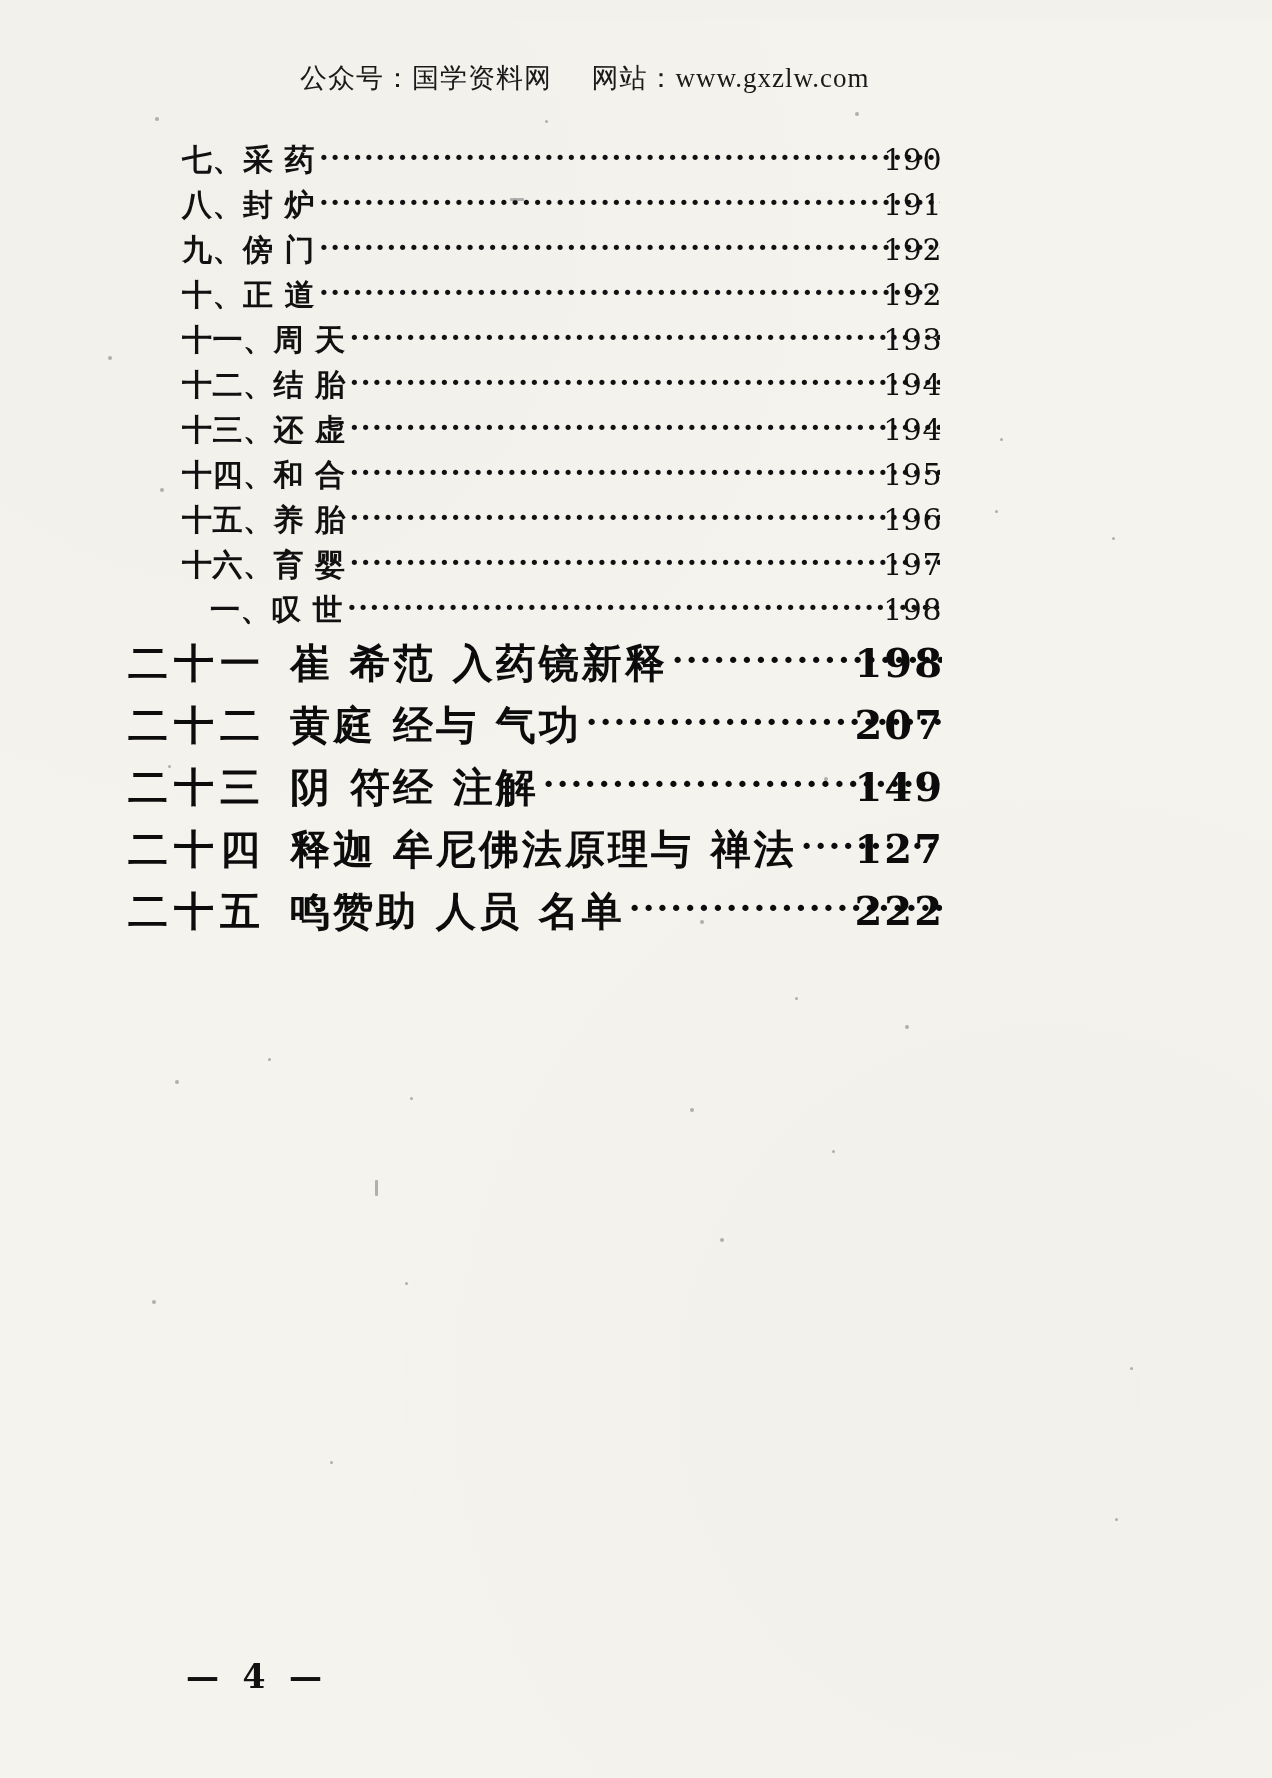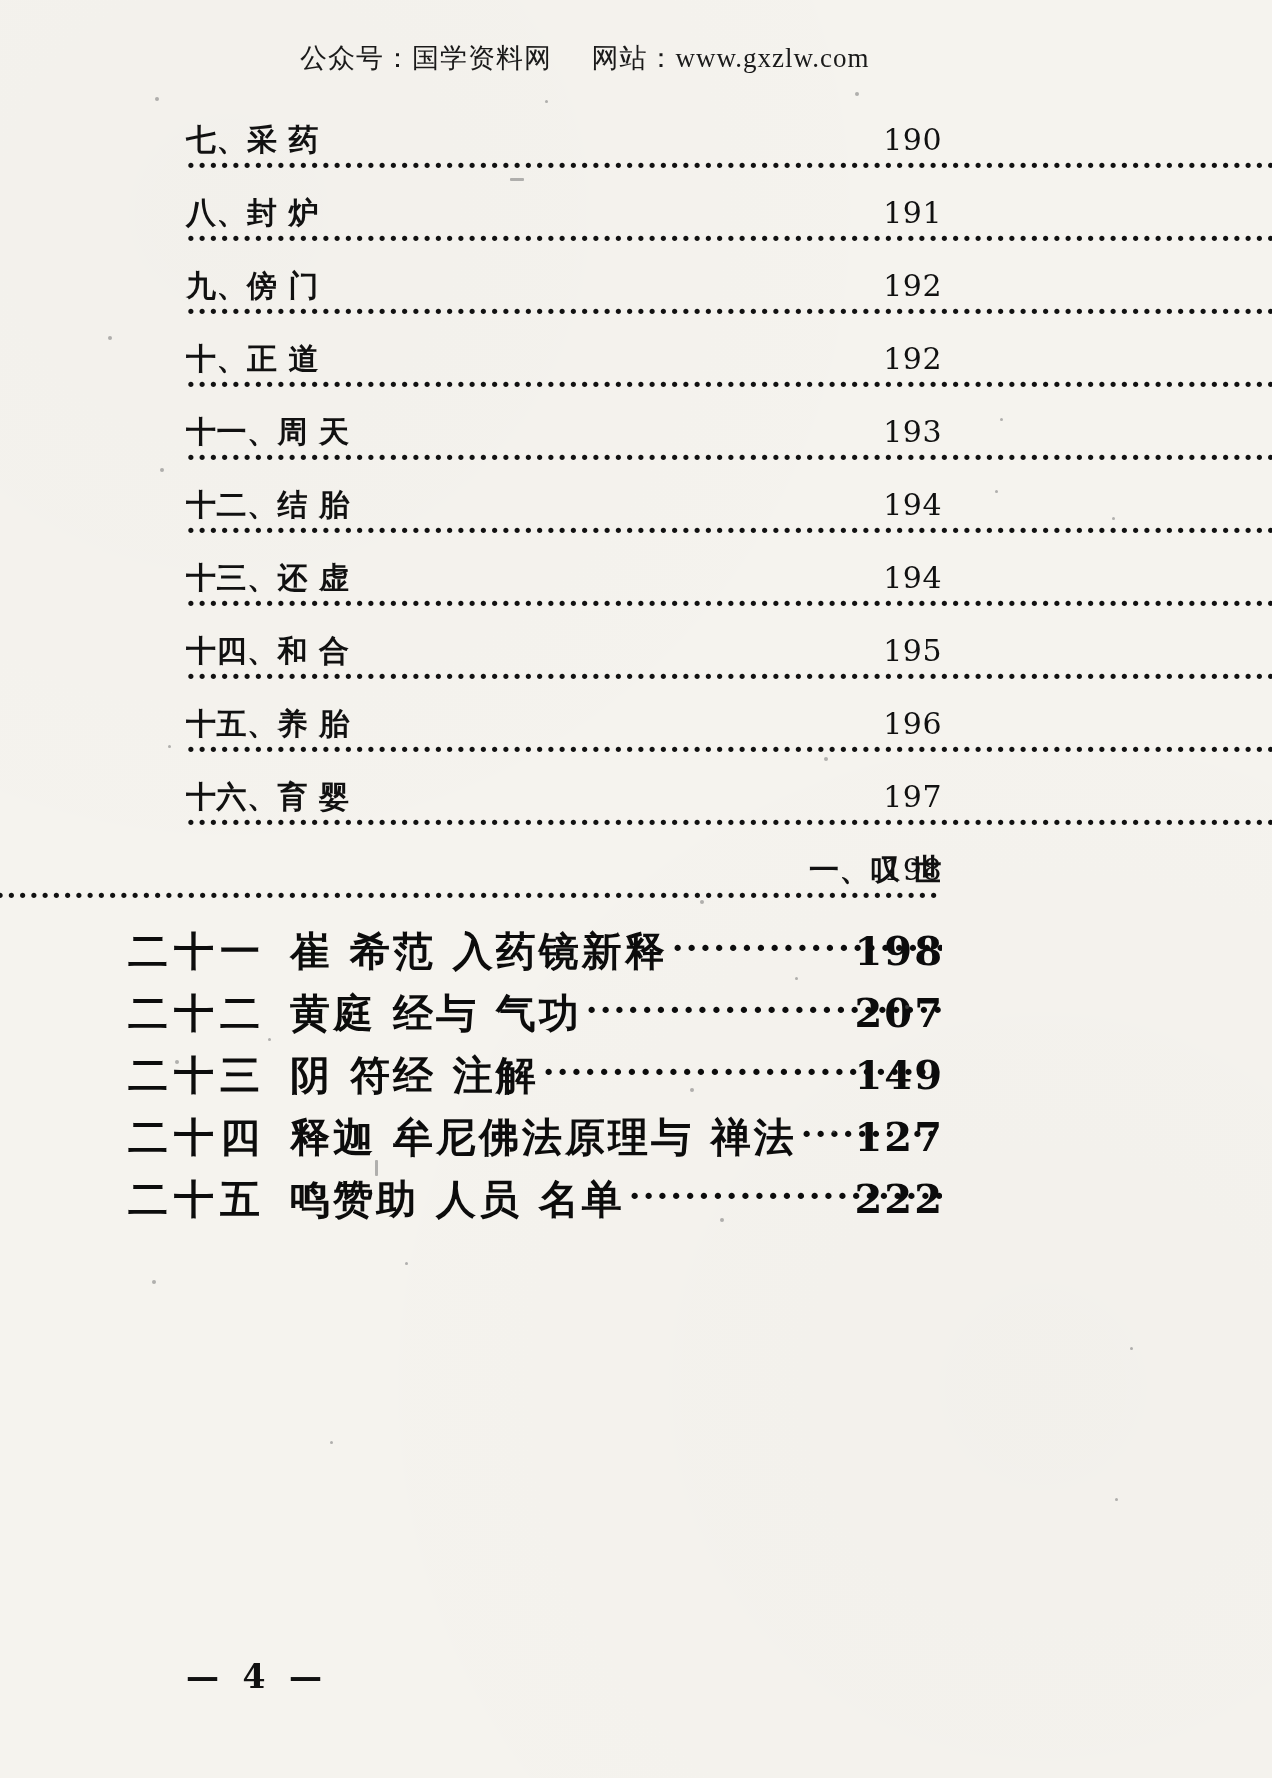--- a/index.html
+++ b/index.html
@@ -14,20 +14,21 @@
     position: relative;
     overflow: hidden;
   }
   .page {
     position: absolute;
     inset: 0;
     background:
       radial-gradient(circle at 18% 12%, rgba(0,0,0,0.012), rgba(0,0,0,0) 40%),
       radial-gradient(circle at 82% 78%, rgba(0,0,0,0.012), rgba(0,0,0,0) 45%),
       #f5f3ee;
+    margin-top: 20px;
   }
   
   .header-line {
     position: absolute;
     top: 40px;
     left: 300px;
     font-size: 27px;
     letter-spacing: 1px;
     color: #1a1a1a;
     font-family: "DejaVu Serif", serif;
@@ -51,21 +52,20 @@
     align-items: baseline;
     font-size: 30px;
     line-height: 1;
     margin: 0 0 15px 0;
     padding-left: 182px;
     padding-right: 330px;
     color: #111;
     font-family: "DejaVu Serif", serif;
     font-weight: 700;
     letter-spacing: 0.5px;
-    flex-direction: column;
   }
   .entry-sm .title {
     white-space: nowrap;
     flex: 0 0 auto;
   }
   .entry-sm .leader {
     flex: 1 1 auto;
     overflow: hidden;
     white-space: nowrap;
     margin: 0 2px 0 4px;

